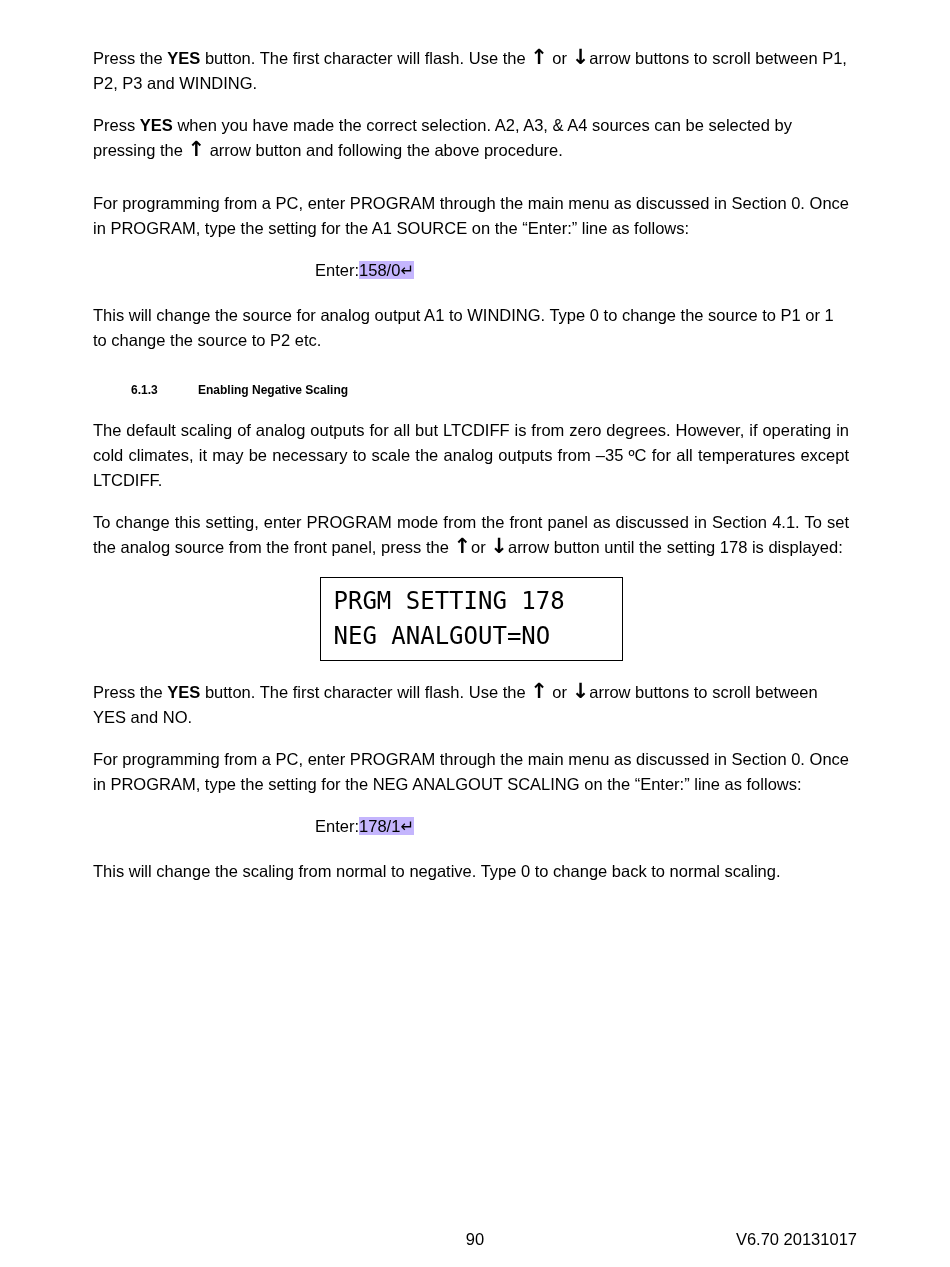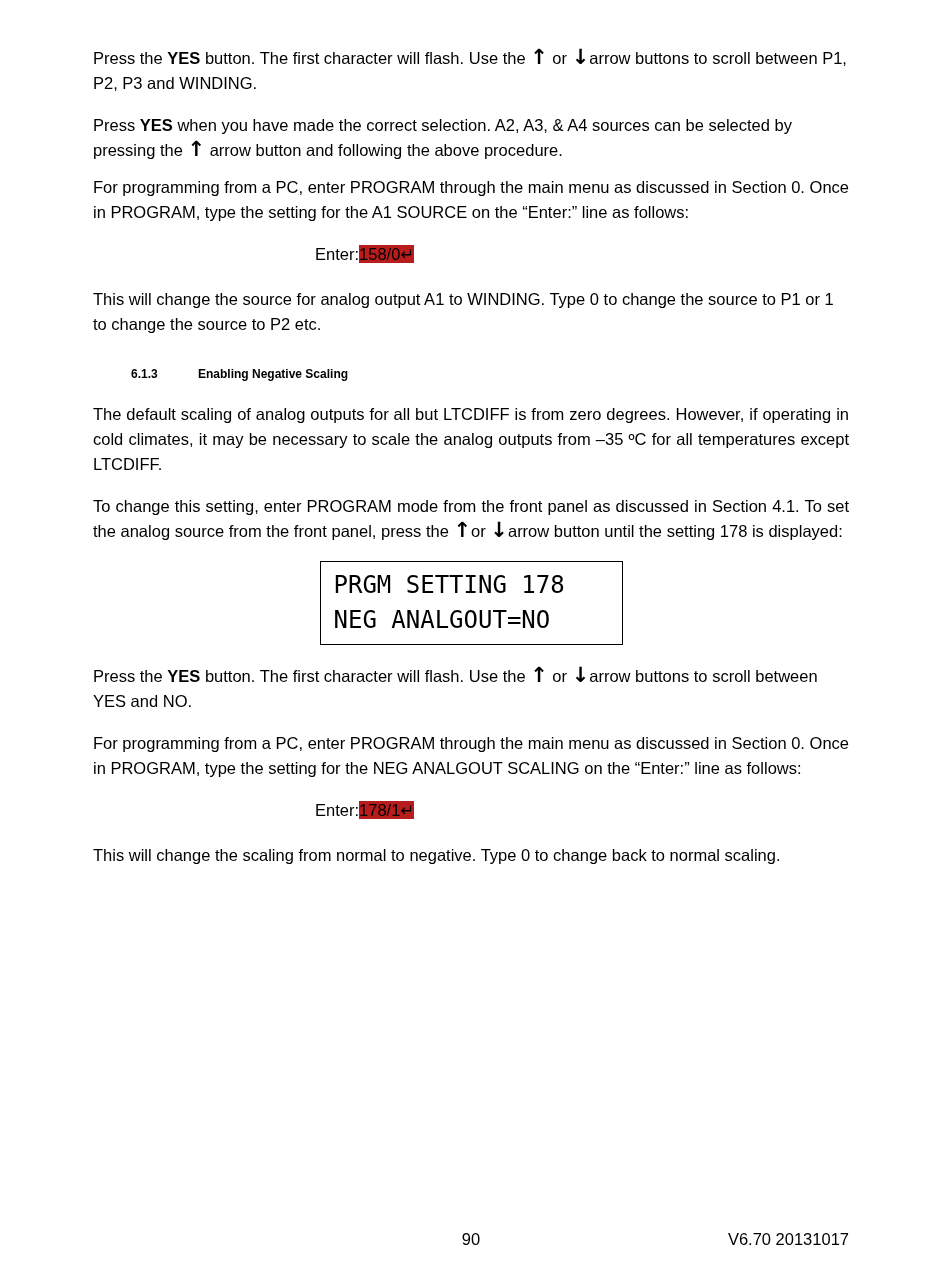--- a/index.html
+++ b/index.html
@@ -10,21 +10,21 @@
     box-sizing: border-box;
     padding: 46px 101px 6px 93px;
     background: #ffffff;
     color: #000000;
     font-family: "Liberation Sans", sans-serif;
     font-size: 16.5px;
     line-height: 25px;
     overflow: hidden;
   }
   p.body { margin: 0 0 17px 0; }
-  p.sp-lg { margin-bottom: 12px; }
+  p.sp-lg { margin-bottom: 28px; }
   .just { text-align: justify; }
   strong.b { font-weight: bold; }
   .arrow {
     font-family: "DejaVu Sans", sans-serif;
     font-weight: bold;
     font-size: 21px;
     line-height: 1;
   }
   .lcd {
     box-sizing: border-box;
@@ -33,33 +33,33 @@
     padding: 6px 8px 6px 13px;
     font-family: "DejaVu Sans Mono", monospace;
     font-size: 24px;
     line-height: 35px;
     white-space: nowrap;
     background: #fff;
   }
   .lcd.lcd-1 { margin: 30px auto 54px auto; }
   .lcd.lcd-2 { margin: 10px auto 19px auto; }
   .enter-line { padding-left: 222px; margin: 0 0 20px 0; }
-  .hl { background: #b91c1c; }
+  .hl { background: #c4b5fd; }
   .ret { font-family: "DejaVu Sans", sans-serif; }
   .heading {
     font-size: 12px;
     font-weight: bold;
     line-height: 25px;
     margin: 25px 0 15px 38px;
   }
   .hnum { display: inline-block; width: 67px; }
   .footer {
     position: absolute;
     left: 93px;
-    right: 101px;
+    right: 93px;
     top: 1227px;
     height: 25px;
   }
   .page-num { position: absolute; left: 0; right: 0; top: 0; text-align: center; }
   .version { position: absolute; right: 0; top: 0; text-align: center; }
 </style>
 </head>
 <body>
 
 <div class="page">

